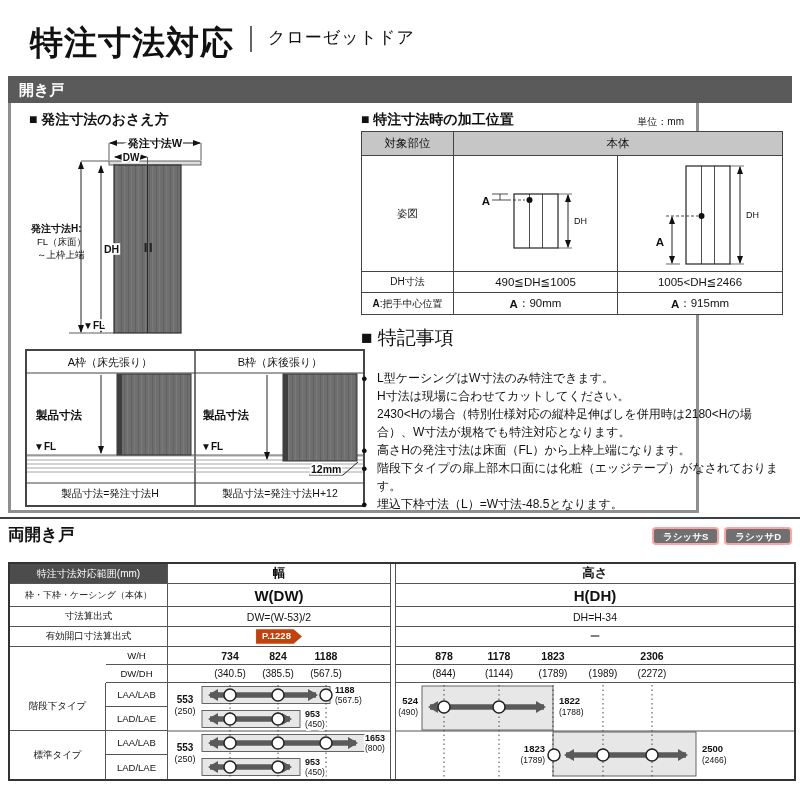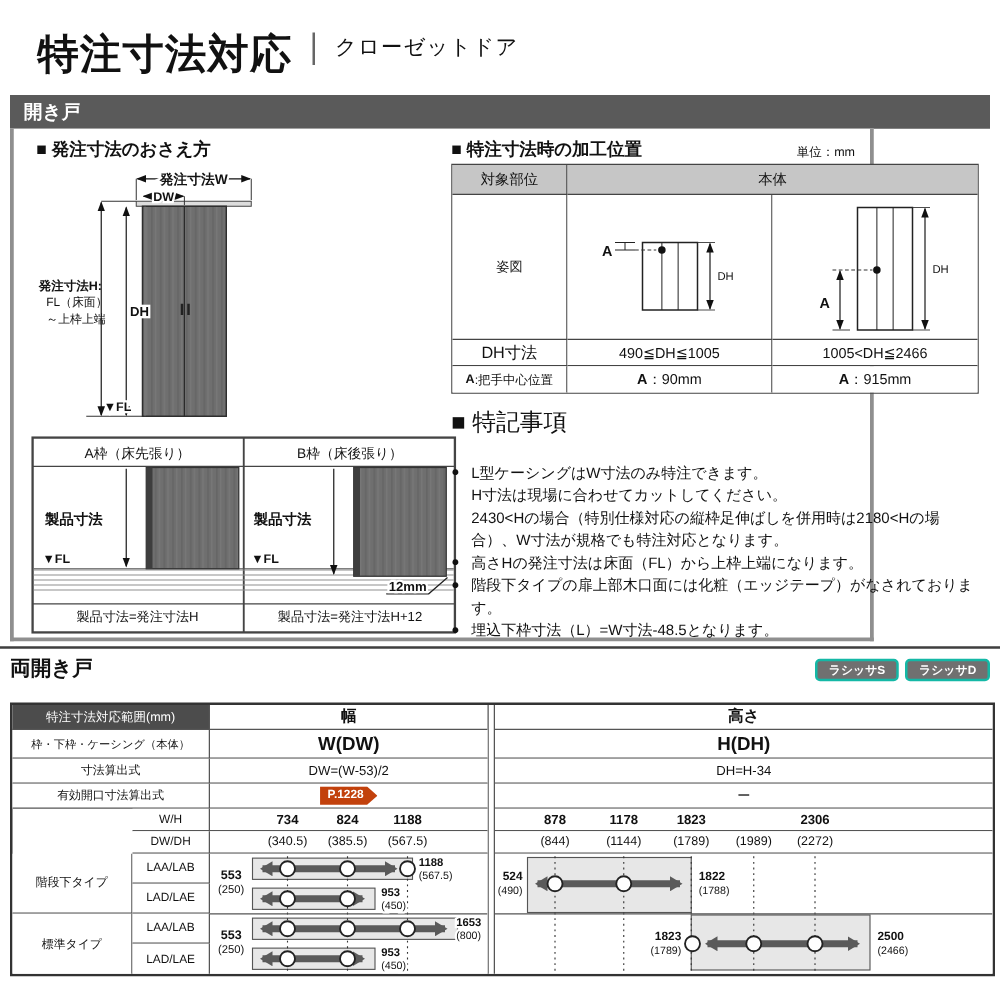--- a/index.html
+++ b/index.html
@@ -36,21 +36,21 @@
   #notes{left:350px;top:222px;width:424px;}
   #notes .nh{font-size:19px;font-weight:normal;margin-bottom:18px;}
   #notes ul{list-style:none;margin:0;padding:0;}
   #notes li{display:flex;gap:4px;font-size:12px;line-height:1.5;}
   #notes .blt{flex:0 0 12px;font-size:11px;padding-top:1px;}
   #notes .ntx{white-space:pre-line;flex:1;}
   
   #divline{left:0;top:517px;width:800px;height:2px;background:#3f3f3f;}
   #ddtitle{left:8px;top:524px;font-size:16.5px;font-weight:bold;}
   #badges{right:8px;top:527px;display:flex;gap:5px;}
-  .badge{background:#707070;border:2px solid #14b8a6;border-radius:4px;color:#fff;
+  .badge{background:#707070;border:2px solid #fca5a5;border-radius:4px;color:#fff;
          font-size:9.5px;font-weight:bold;padding:1.5px 9px;line-height:1.2;}
   
   #bt{left:8px;top:562px;width:784px;height:215px;border:2px solid #333;box-sizing:content-box;background:#fff;}
   #bt .cell{position:absolute;box-sizing:border-box;border-right:1px solid #555;border-bottom:1px solid #555;
             display:flex;align-items:center;justify-content:center;background:#fff;}
   #bt .dk{background:#4c4c4c;color:#fff;font-size:10px;}
   #bt .nbr{border-right:none;}
   #bt .nbb{border-bottom:none;}
   #bt .divcol{border-left:1px solid #555;border-right:1px solid #555;border-bottom:none;background:#fff;}
   .f9{font-size:9.5px;}
@@ -200,21 +200,21 @@
         <line x1="120" y1="7" x2="120" y2="103" stroke="#222" stroke-width="1" marker-start="url(#dim)" marker-end="url(#dim)"></line>
         <text x="126" y="58" font-size="9">DH</text>
         <line x1="46" y1="56" x2="78" y2="56" stroke="#333" stroke-width="0.9" stroke-dasharray="3,2"></line>
         <circle cx="81.5" cy="56" r="3" fill="#111"></circle>
         <line x1="52" y1="57" x2="52" y2="103" stroke="#222" stroke-width="1" marker-start="url(#dim)" marker-end="url(#dim)"></line>
         <line x1="46" y1="104" x2="60" y2="104" stroke="#222" stroke-width="0.7"></line>
         <text x="44" y="86" text-anchor="end" font-size="11.5" font-weight="bold">A</text>
       </svg>
     </div>
 
-    <div class="c" style="font-size:13px;">DH寸法</div>
+    <div class="c" style="font-size:10px;">DH寸法</div>
     <div class="c" style="font-size:11.5px;">490≦DH≦1005</div>
     <div class="c ncr" style="font-size:11.5px;">1005&lt;DH≦2466</div>
 
     <div class="c ncb" style="font-size:10px;">
       <b>A</b>
         <span>:把手中心位置</span>
     </div>
     <div class="c ncb" style="font-size:11.5px;">
       <b>A</b>
         <span>：90mm</span>

